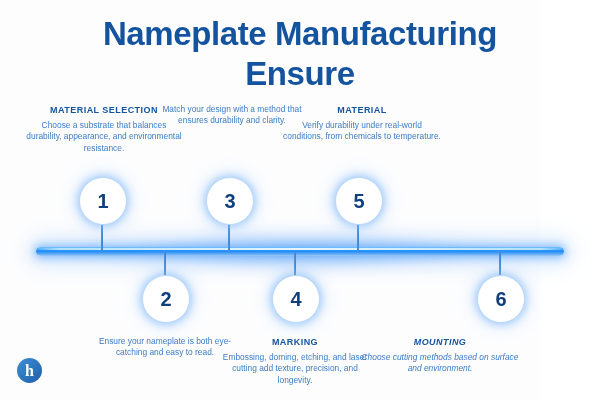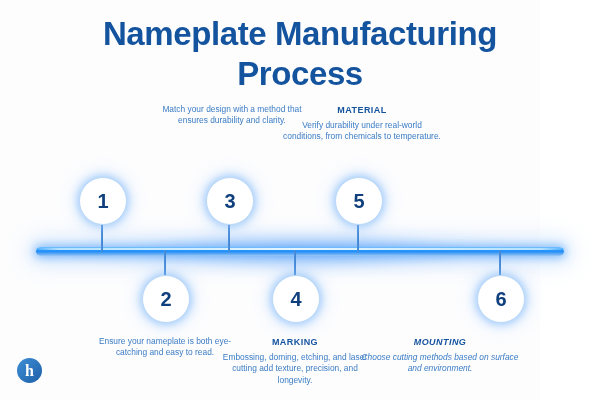--- a/index.html
+++ b/index.html
@@ -188,23 +188,27 @@
     margin-top: 1px;
   }
 </style>
 </head>
 <body>
 
 <div id="infographic">
 
   <div class="title">
     <span>Nameplate Manufacturing</span>
-    <span class="line2">Process</span>
-  </div>
-
+    <span class="line2">Ensure</span>
+  </div>
+
+  <div class="step-text tb1">
+    <div class="step-title">MATERIAL SELECTION</div>
+    <div class="step-desc">Choose a substrate that balances durability, appearance, and environmental resistance.</div>
+  </div>
   <div class="step-text tb3">
     <div class="step-desc">Match your design with a method that ensures durability and clarity.</div>
   </div>
   <div class="step-text tb5">
     <div class="step-title">MATERIAL</div>
     <div class="step-desc">Verify durability under real-world conditions, from chemicals to temperature.</div>
   </div>
 
   <div class="bar-wrap">
     <div class="bar-halo"></div>

